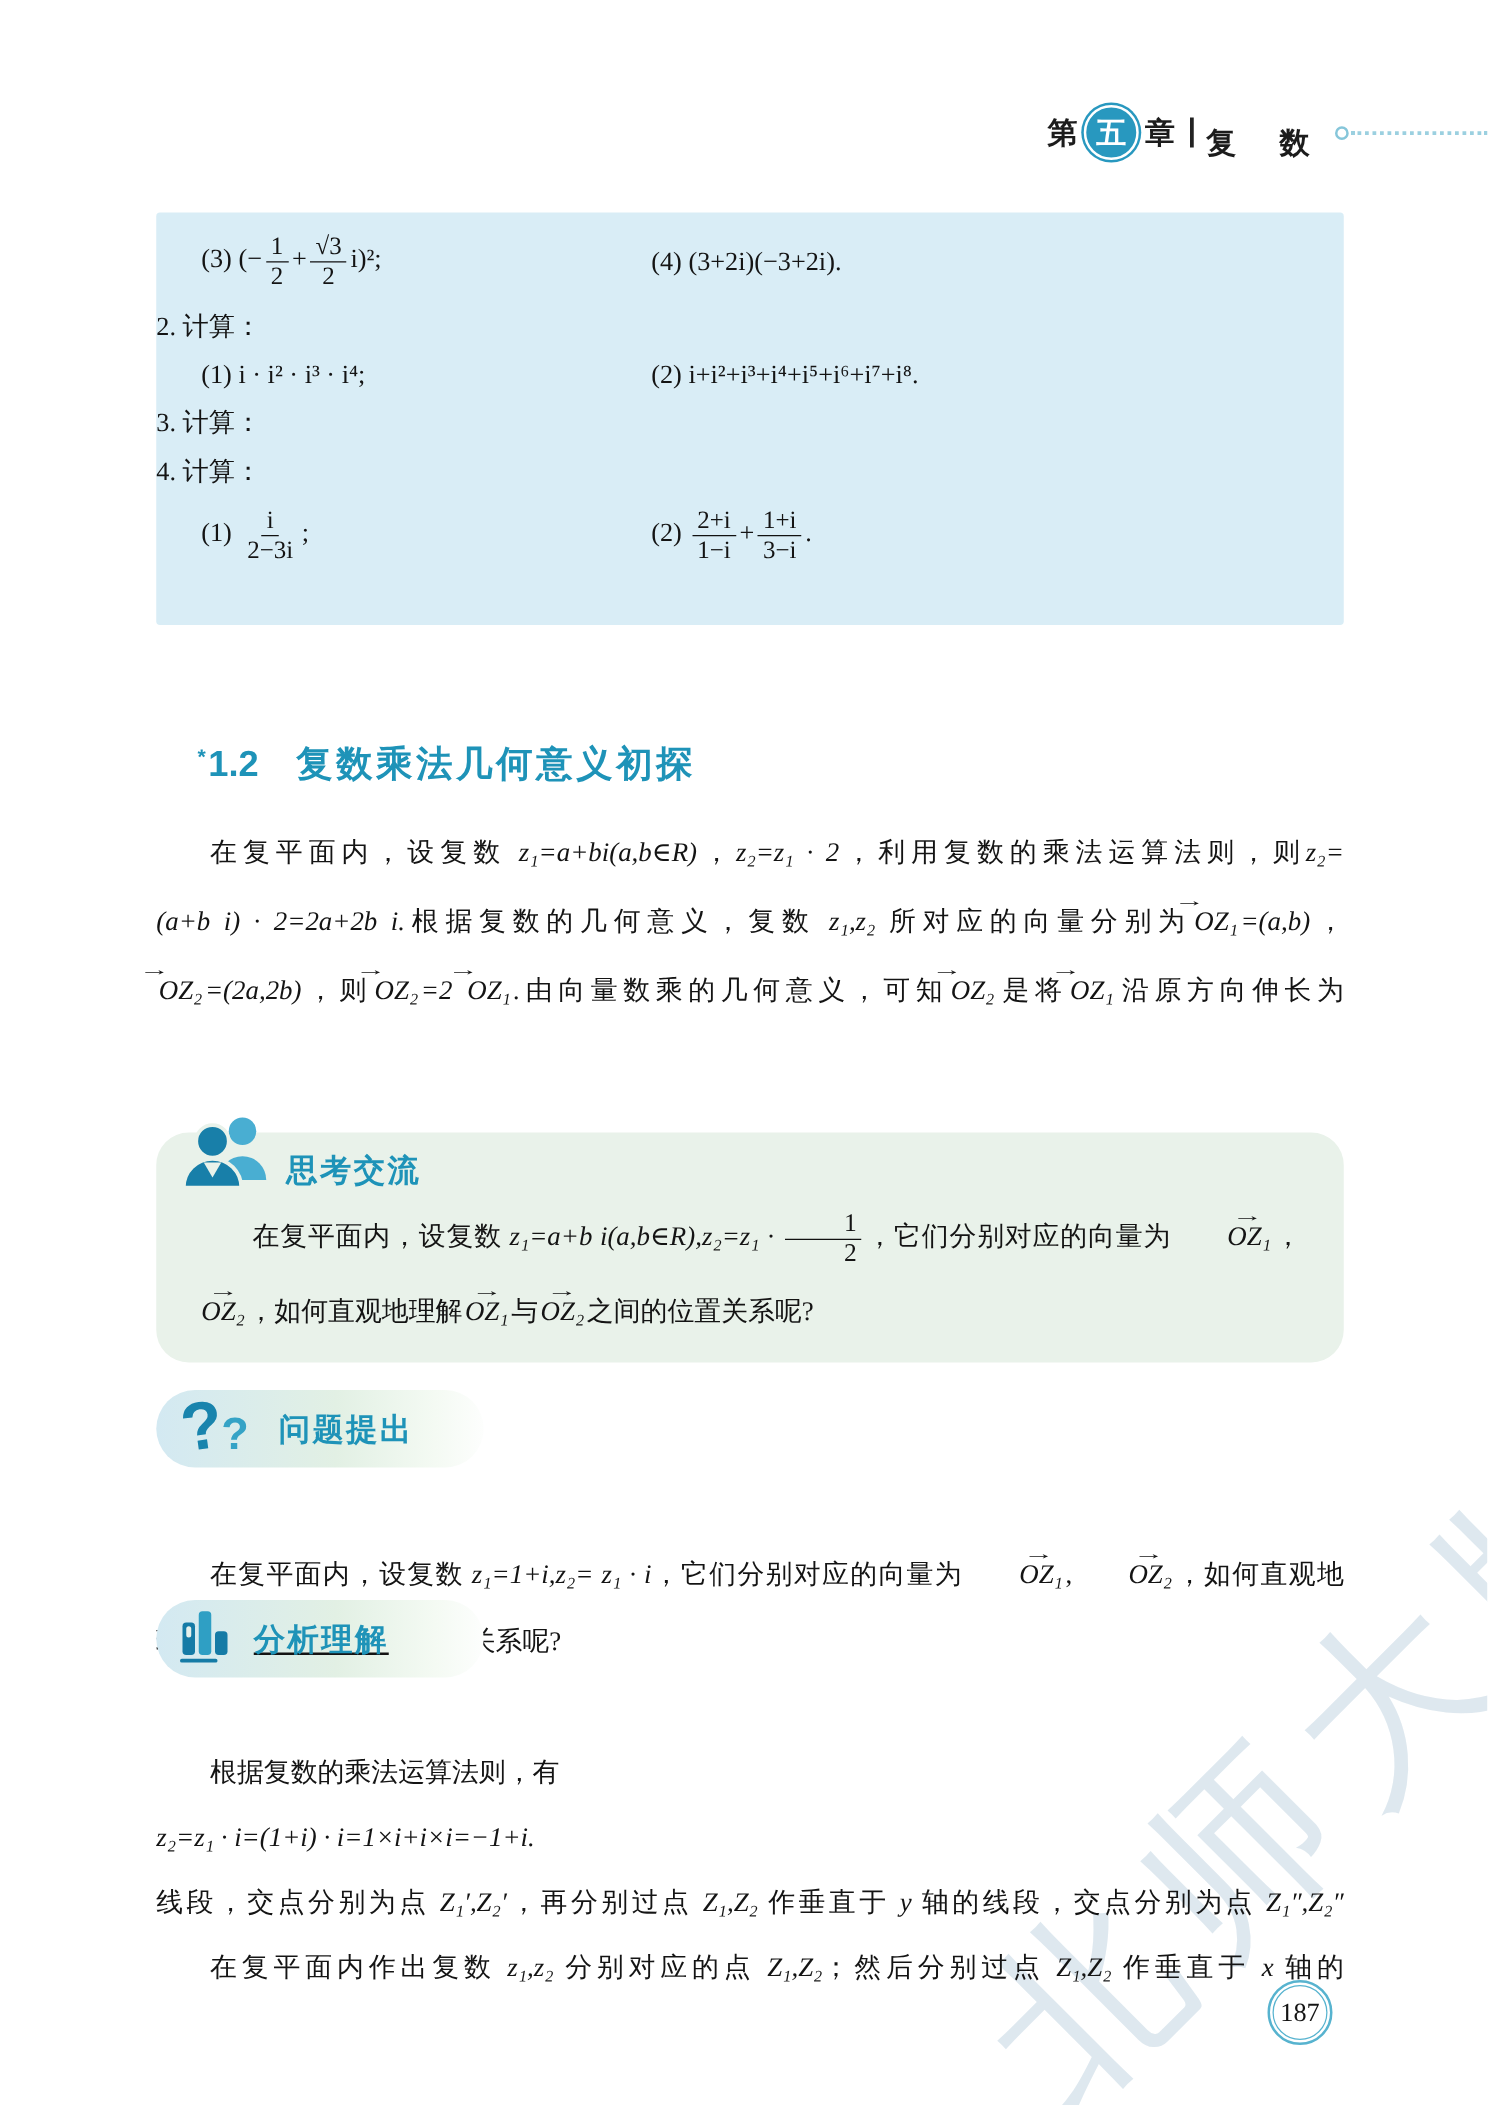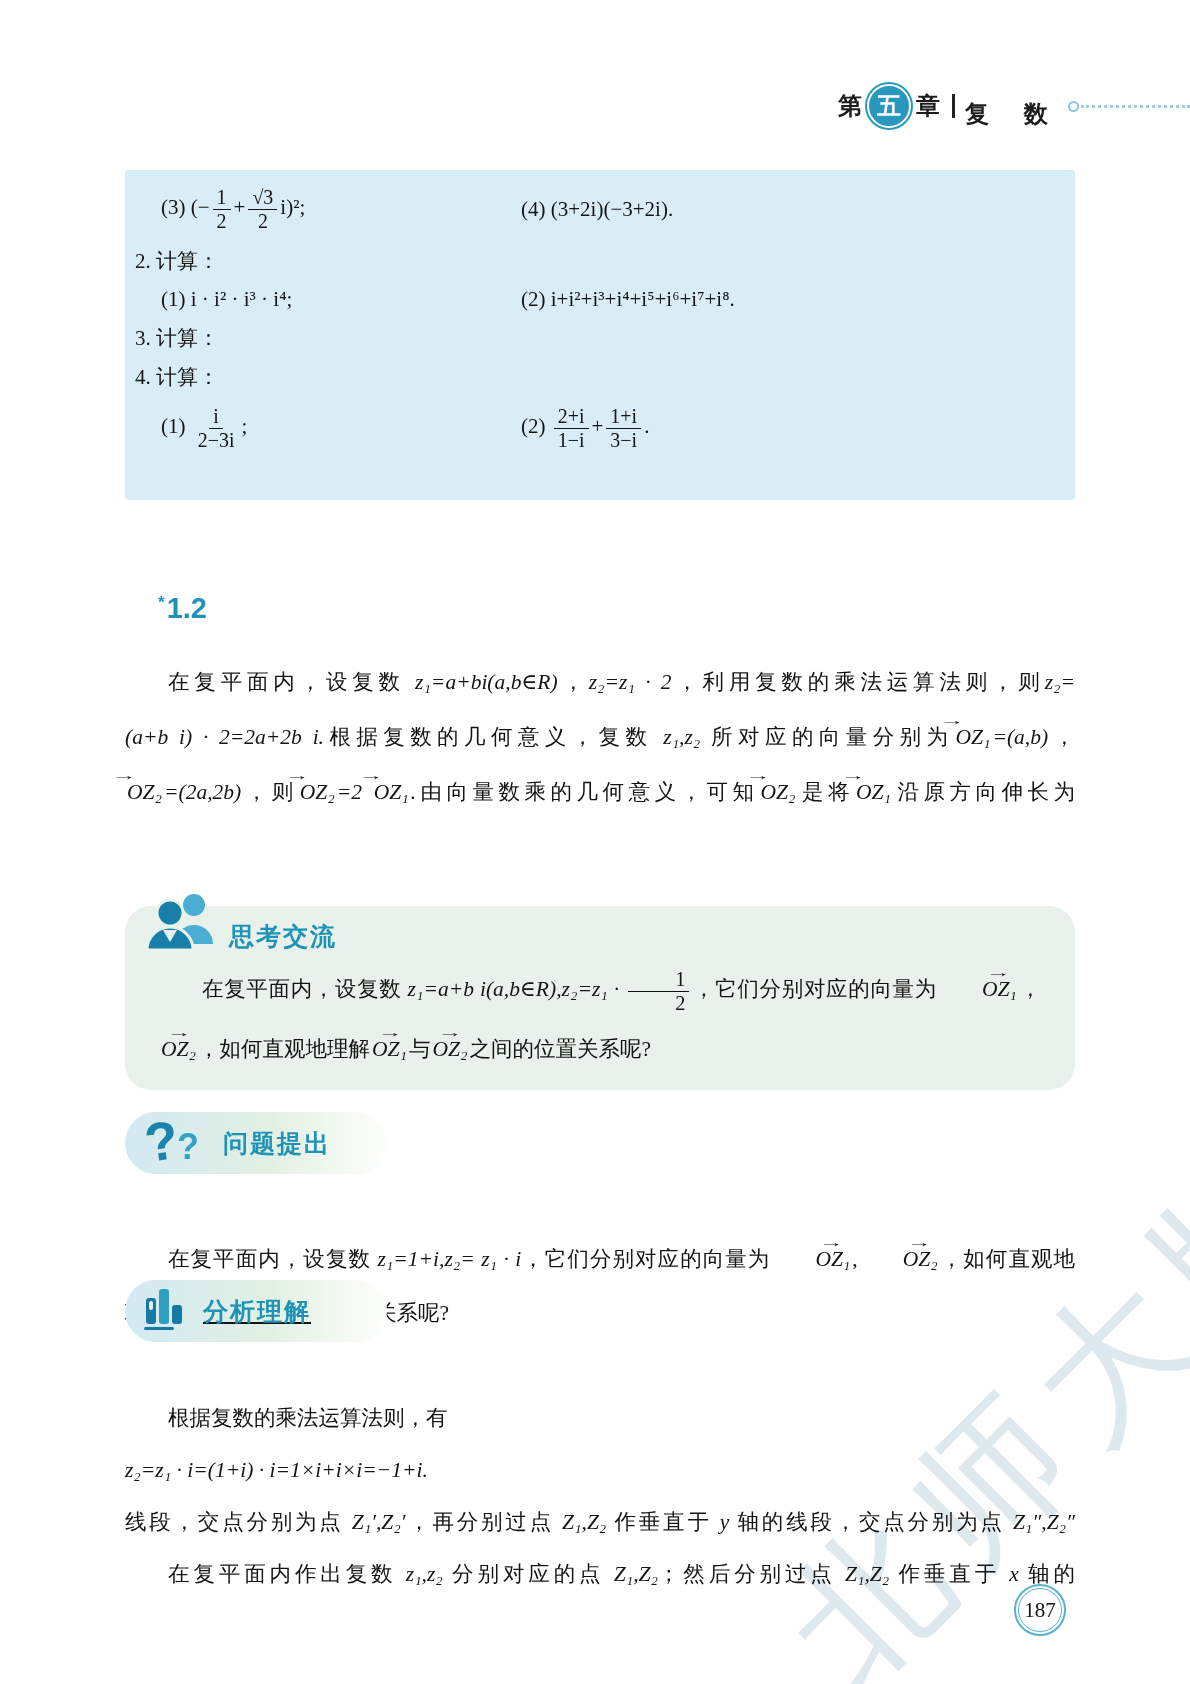--- a/index.html
+++ b/index.html
@@ -17,21 +17,21 @@
   .hdr-title{letter-spacing:14px;white-space:nowrap;margin-top:16px;}
   .hdr-ring{width:7px;height:7px;border:2px solid #86c6da;border-radius:50%;margin-left:6px;flex:none;}
   .hdr-dots{flex:1;height:0;border-top:3px dotted #9bd0e0;margin-left:2px;}
 
   
   .bluebox{left:125px;top:170px;width:950px;height:330px;background:#d9edf6;border-radius:3px;
            font-size:21px;padding-top:6px;box-sizing:border-box;}
   .row{position:relative;display:flex;align-items:center;}
   .row .lft{padding-left:36px;}
   .row .rgt{position:absolute;left:396px;}
-  .row.lbl{padding-left:10px;}
+  .row.lbl{padding-left:0;}
   .h66{height:66px;} .h62{height:62px;} .h40{height:40px;} .h38{height:38px;} .h37{height:37px;}
 
   
   .m{font-family:"Liberation Serif","DejaVu Serif",serif;}
   .x{font-family:"Liberation Serif","DejaVu Serif",serif;font-style:italic;}
   .frac{display:inline-flex;flex-direction:column;align-items:center;vertical-align:middle;
         margin:0 3px;line-height:1.12;font-size:0.95em;font-family:"Liberation Serif","DejaVu Serif",serif;}
   .frac .fn{padding:0 4px;border-bottom:1.5px solid #111;}
   .frac .fd{padding:0 4px;}
   .vec{display:inline-block;text-align:center;margin:0 2px;}
@@ -128,20 +128,21 @@
           </span><span class="m">+</span><span class="frac">
             <span class="fn">1+i</span>
             <span class="fd">3−i</span>
           </span><span class="m">.</span></span>
     </div>
   </div>
 
   <div class="layer heading">
     <span class="star">*</span>
     <span class="hnum">1.2</span>
+    <span class="htitle">复数乘法几何意义初探</span>
   </div>
 
   <div class="layer para p1">
     <div class="line ind j">在复平面内，设复数 <span class="x">z₁=a+bi(a,b∈R)</span>，<span class="x">z₂=z₁ · 2</span>，利用复数的乘法运算法则，则<span class="x">z₂=</span></div>
     <div class="line j"><span class="x">(a+b i) · 2=2a+2b i.</span>根据复数的几何意义，复数 <span class="x">z₁,z₂</span> 所对应的向量分别为<span class="vec"><span class="va">→</span><span class="vb">OZ₁</span></span><span class="x">=(a,b)</span>，</div>
     <div class="line j"><span class="vec"><span class="va">→</span><span class="vb">OZ₂</span></span><span class="x">=(2a,2b)</span>，则<span class="vec"><span class="va">→</span><span class="vb">OZ₂</span></span><span class="x">=2 </span><span class="vec"><span class="va">→</span><span class="vb">OZ₁</span></span><span class="x">.</span>由向量数乘的几何意义，可知<span class="vec"><span class="va">→</span><span class="vb">OZ₂</span></span>是将<span class="vec"><span class="va">→</span><span class="vb">OZ₁</span></span>沿原方向伸长为</div>
   </div>
 
   <div class="layer thinkbox">
     <span class="think-icon">

